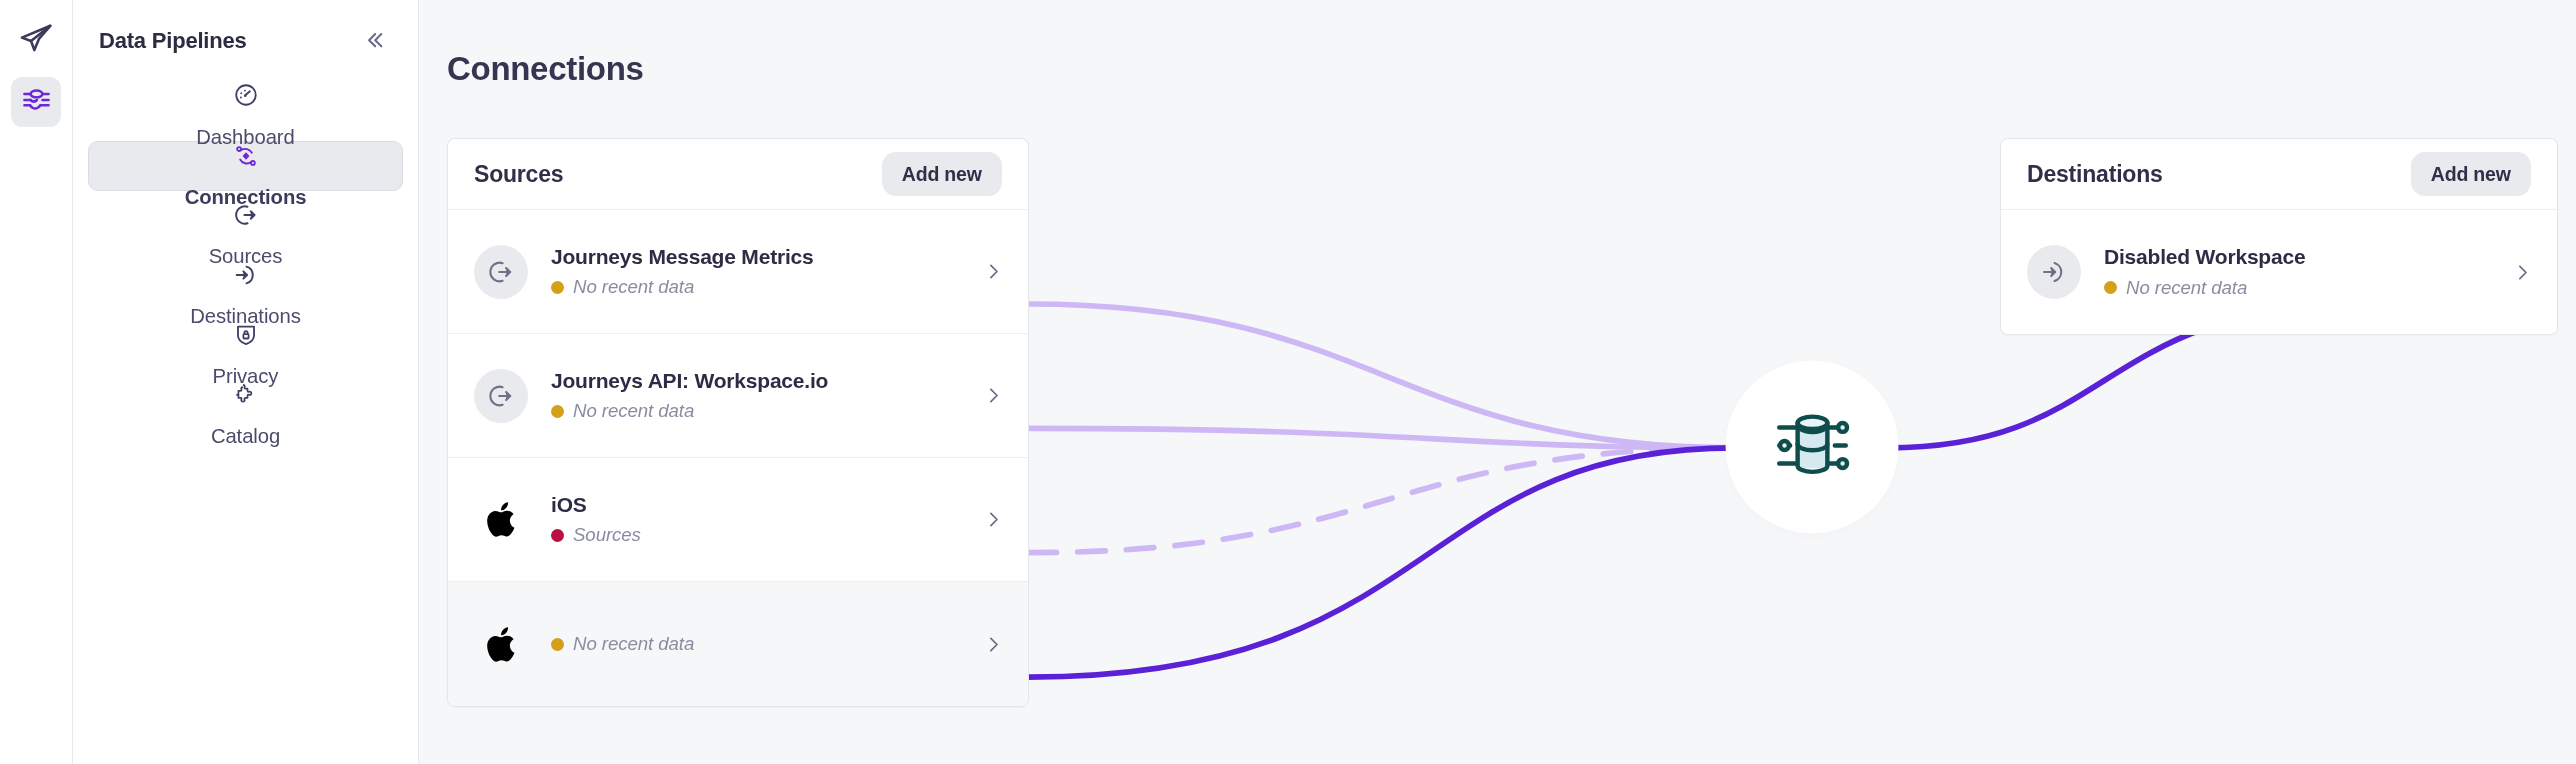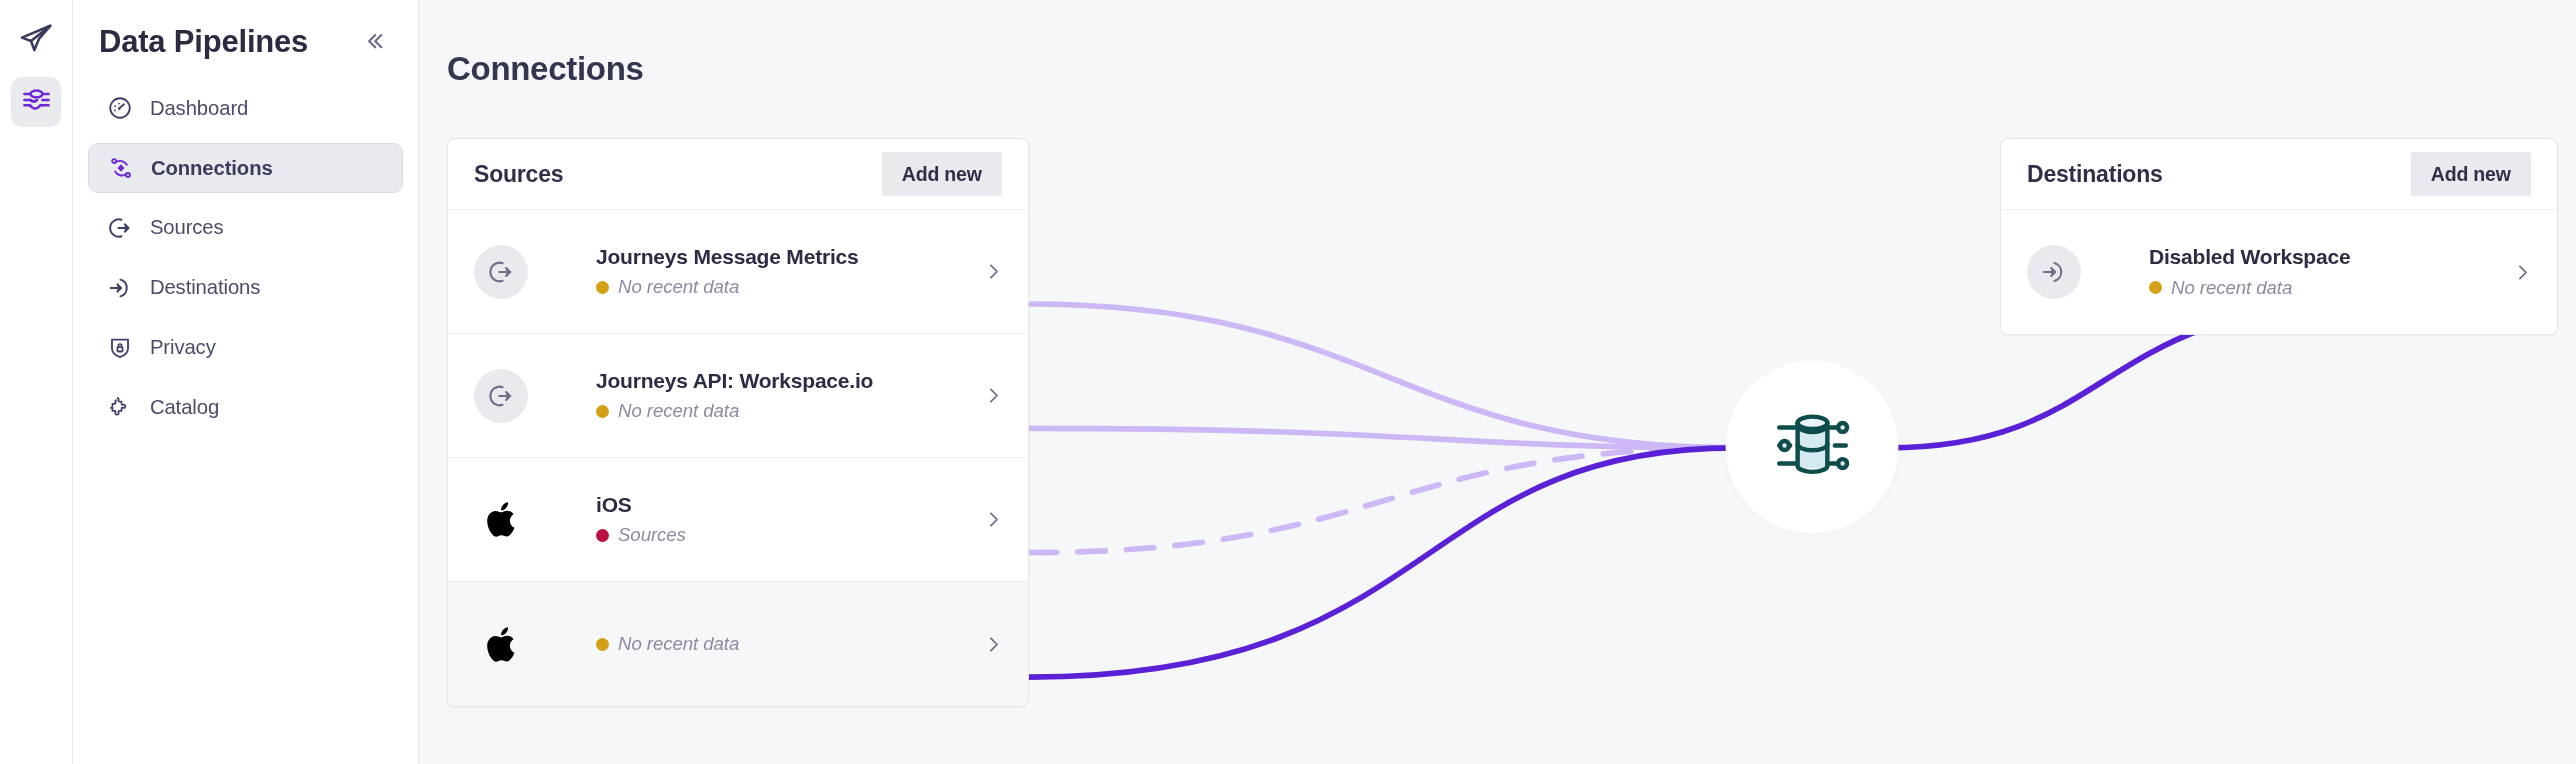--- a/index.html
+++ b/index.html
@@ -33,29 +33,29 @@
     width: 346px; min-width: 346px; height: 764px;
     background: #ffffff;
     border-right: 1.6px solid #e6e8ec;
     position: relative; z-index: 5;
   }
   .sidebar-head {
     display:flex; align-items:center; justify-content:space-between;
     padding: 24.4px 28px 0 26px;
   }
   .sidebar-title {
-    font-size: 31px; font-weight: 700; color: #2b2c41; letter-spacing: -0.2px; text-align: center;
+    font-size: 22px; font-weight: 700; color: #2b2c41; letter-spacing: -0.2px; text-align: center;
   }
   .collapse-btn { cursor: pointer; display:flex; align-items:center; padding:3.3px; }
 
   .nav { margin-top: 23px; padding: 0 14.6px; }
   .nav-item {
     display:flex; align-items:center; gap: 16.3px;
     height: 50px; padding: 0 18px; border-radius: 9.8px;
-    cursor: pointer; margin-bottom: 9.8px;
+    cursor: pointer; margin-bottom: 9.8px; flex-direction: column;
   }
   .nav-item.active { background: #e8eaee; border: 0.8px solid #d9dce2; }
   .nav-icon { width: 28px; height: 28px; display:flex; align-items:center; justify-content:center; flex: 0 0 28px; }
   .nav-label { font-size: 20.3px; color: #4a4c6a; letter-spacing: -0.1px; }
   .nav-item.active .nav-label { font-weight: 700; color: #3b3c5c; }
 
   
   .main {
     flex: 1; height: 764px; position: relative;
     background: #f6f7f9; overflow: hidden;
@@ -81,33 +81,32 @@
 
   .panel-head {
     display:flex; align-items:center; justify-content:space-between;
     padding: 0 26px; height: 71px;
     border-bottom: 0.8px solid #eceef1;
   }
   .panel-head-title { font-size: 23px; font-weight: 700; color: #2f3048; letter-spacing: -0.2px; }
   .add-new-btn {
     background: #e8eaee; color: #2f3048;
     font-size: 19.5px; font-weight: 700;
-    border: none; border-radius: 1px;
+    border: none; border-radius: 14px;
     padding: 10.6px 20.3px; cursor: pointer;
     font-family: "Liberation Sans", sans-serif;
     letter-spacing: -0.2px;
   }
 
   .row {
     display:flex; align-items:center;
     height: 124px; padding: 0 24.4px 0 26px;
     border-bottom: 0.8px solid #eceef1;
     cursor: pointer; background: #ffffff;
     position: relative;
-    gap: 45px;
   }
   .row:last-child { border-bottom: none; }
   .row.hovered { background: #f6f7f9; }
   .row-icon {
     width: 54px; height: 54px; flex: 0 0 54px;
     display:flex; align-items:center; justify-content:center;
     margin-right: 23px;
   }
   .row-icon.circle { background: #e8eaee; border-radius: 50%; }
   .row-body { flex: 1; min-width: 0; }

